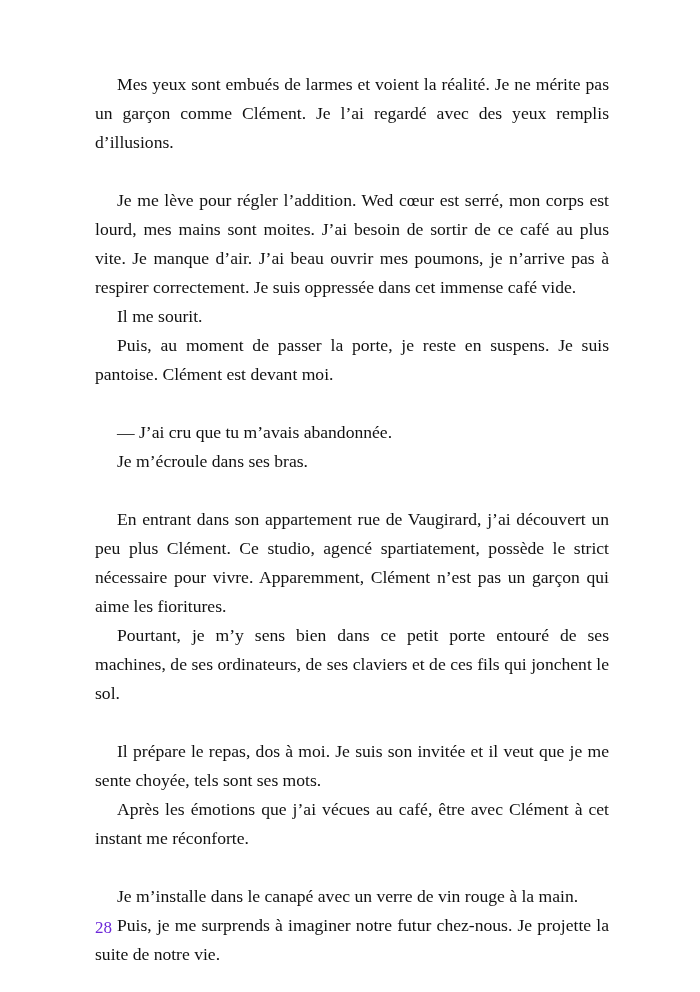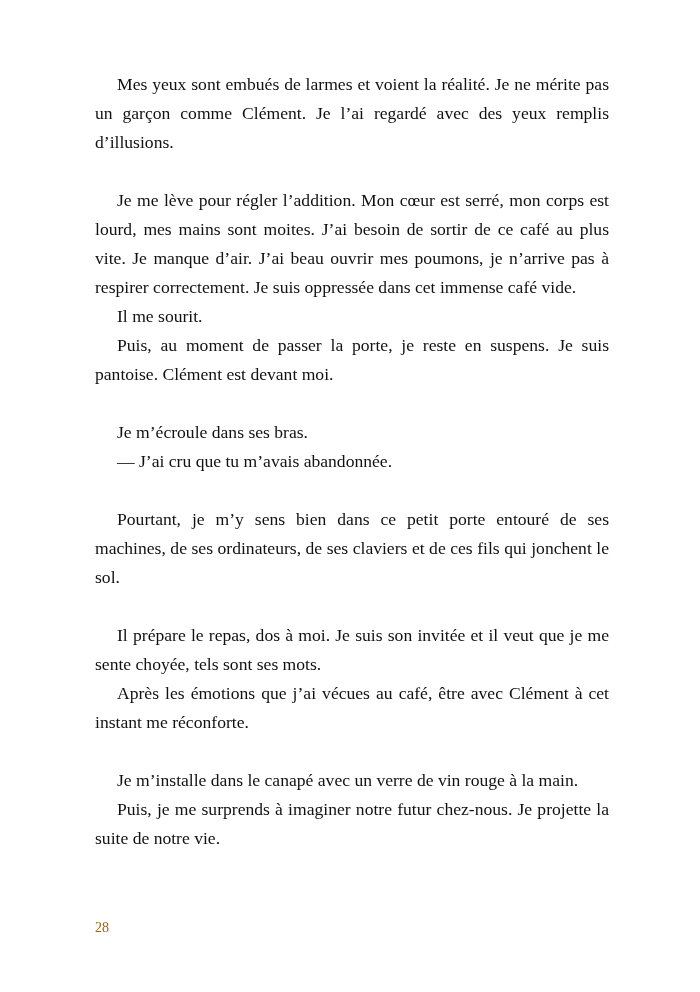--- a/index.html
+++ b/index.html
@@ -20,38 +20,39 @@
     text-align: justify;
     text-align-last: left;
   }
   .p.dialog { text-indent: 22px; }
   .gap { height: 29px; }
   .page-number {
     position: absolute;
     left: 95px;
     top: 913px;
     font-family: "Liberation Serif", "DejaVu Serif", serif;
-    font-size: 14px;
+    font-size: 17px;
     line-height: 29px;
-    color: #a16207;
+    color: #6d28d9;
   }
 </style>
 </head>
 <body>
 
 <div class="page">
   <p class="p">Mes yeux sont embués de larmes et voient la réalité. Je ne mérite pas un garçon comme Clément. Je l’ai regardé avec des yeux remplis d’illusions.</p>
   <div class="gap"></div>
-  <p class="p">Je me lève pour régler l’addition. Mon cœur est serré, mon corps est lourd, mes mains sont moites. J’ai besoin de sortir de ce café au plus vite. Je manque d’air. J’ai beau ouvrir mes poumons, je n’arrive pas à respirer correctement. Je suis oppressée dans cet immense café vide.</p>
+  <p class="p">Je me lève pour régler l’addition. Wed cœur est serré, mon corps est lourd, mes mains sont moites. J’ai besoin de sortir de ce café au plus vite. Je manque d’air. J’ai beau ouvrir mes poumons, je n’arrive pas à respirer correctement. Je suis oppressée dans cet immense café vide.</p>
   <p class="p">Il me sourit.</p>
   <p class="p">Puis, au moment de passer la porte, je reste en suspens. Je suis pantoise. Clément est devant moi.</p>
   <div class="gap"></div>
+  <p class="p dialog">— J’ai cru que tu m’avais abandonnée.</p>
   <p class="p">Je m’écroule dans ses bras.</p>
-  <p class="p dialog">— J’ai cru que tu m’avais abandonnée.</p>
   <div class="gap"></div>
+  <p class="p">En entrant dans son appartement rue de Vaugirard, j’ai découvert un peu plus Clément. Ce studio, agencé spartiatement, possède le strict nécessaire pour vivre. Apparemment, Clément n’est pas un garçon qui aime les fioritures.</p>
   <p class="p">Pourtant, je m’y sens bien dans ce petit porte entouré de ses machines, de ses ordinateurs, de ses claviers et de ces fils qui jonchent le sol.</p>
   <div class="gap"></div>
   <p class="p">Il prépare le repas, dos à moi. Je suis son invitée et il veut que je me sente choyée, tels sont ses mots.</p>
   <p class="p">Après les émotions que j’ai vécues au café, être avec Clément à cet instant me réconforte.</p>
   <div class="gap"></div>
   <p class="p">Je m’installe dans le canapé avec un verre de vin rouge à la main.</p>
   <p class="p">Puis, je me surprends à imaginer notre futur chez-nous. Je projette la suite de notre vie.</p>
   <div class="gap"></div>
 
 </div>

